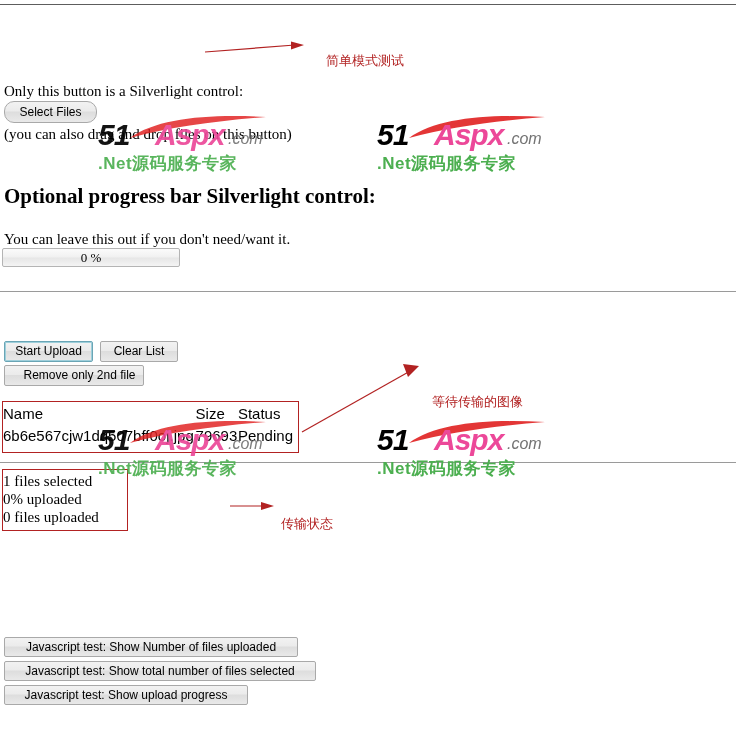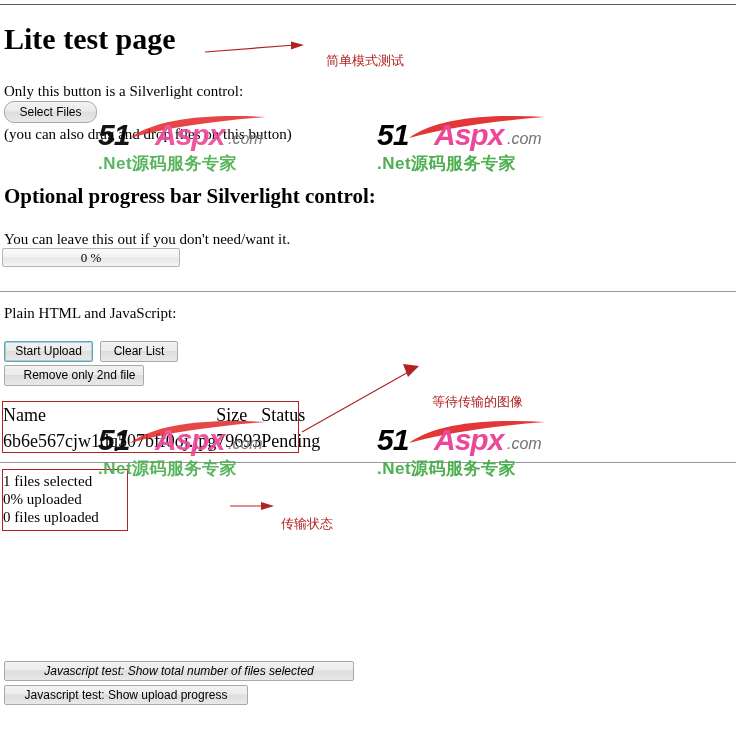--- a/index.html
+++ b/index.html
@@ -97,23 +97,22 @@
     line-height: 15px;
     padding-left: 17px;
   }
   #js-count-uploaded {
     left: 4px; top: 637px;
     width: 294px; height: 20px;
     line-height: 14px;
   }
   #js-total-selected {
     left: 4px; top: 661px;
-    width: 350px; height: 20px;
+    width: 312px; height: 20px;
     line-height: 14px;
-    font-style: italic;
   }
   #js-upload-progress {
     left: 4px; top: 685px;
     width: 244px; height: 20px;
     line-height: 14px;
   }
 
   
   .progress-wrap {
     position: absolute;
@@ -144,22 +143,22 @@
     background: #9a9a9a;
   }
   .hr-1 { top: 291px; }
   .hr-2 { top: 462px; }
 
   
   .file-table {
     position: absolute;
     left: 3px; top: 405px;
     width: 290px;
-    font-family: Liberation Serif, serif;
-    font-size: 18px;
+    font-family: Liberation Sans, sans-serif;
+    font-size: 15px;
   }
   .file-table table { border-collapse: collapse; width: 100%; }
   .file-table th {
     text-align: left;
     font-weight: normal;
     padding: 0 0 5px 0;
     white-space: nowrap;
   }
   .file-table td {
     text-align: left;
@@ -263,41 +262,39 @@
   .wm-d { left: 377px; top: 423px; }
   .wm-a, .wm-c { opacity: 0.92; }
 </style>
 </head>
 <body>
 
 <div class="page">
 
   <div class="topline"></div>
 
-  <div class="h1">Lite test page</div>
 
   <svg class="arrow-svg" style="left:203px; top:40px;" width="110" height="16">
     <path d="M2,12 L92,5" stroke="#b22222" stroke-width="1.2" fill="none"></path>
     <path d="M88,1.5 L101,5 L88,9.5 Z" fill="#b22222"></path>
   </svg>
   <div class="ann-text ann-t1">简单模式测试</div>
 
   <div class="p-text t-silverlight">Only this button is a Silverlight control:</div>
   <button class="btn" id="select-files">Select Files</button>
   <div class="p-text t-dragdrop">(you can also drag and drop files on this button)</div>
 
   <div class="h2">Optional progress bar Silverlight control:</div>
   <div class="p-text t-leaveout">You can leave this out if you don't need/want it.</div>
   <div class="progress-wrap">
     <div class="progress-label">0 %</div>
   </div>
 
   <div class="hr hr-1"></div>
 
-  <div class="p-text t-plain">Plain HTML and JavaScript:</div>
 
   <button class="btn btn-focus" id="start-upload">Start Upload</button>
   <button class="btn" id="clear-list">Clear List</button>
   <button class="btn" id="remove-second">Remove only 2nd file</button>
 
   <svg class="arrow-svg" style="left:300px; top:360px;" width="125" height="75">
     <path d="M2,72 L112,10" stroke="#b22222" stroke-width="1.2" fill="none"></path>
     <path d="M103,4 L119,6 L108,17 Z" fill="#b22222"></path>
   </svg>
   <div class="ann-text ann-t2">等待传输的图像</div>
@@ -330,20 +327,21 @@
     <div>0 files uploaded</div>
   </div>
   <div class="ann-box ann-box-status"></div>
 
   <svg class="arrow-svg" style="left:228px; top:498px;" width="52" height="16">
     <path d="M2,8 L36,8" stroke="#b22222" stroke-width="1.2" fill="none"></path>
     <path d="M33,4 L46,8 L33,12 Z" fill="#b22222"></path>
   </svg>
   <div class="ann-text ann-t3">传输状态</div>
 
+  <button class="btn" id="js-count-uploaded">Javascript test: Show Number of files uploaded</button>
   <button class="btn" id="js-total-selected">Javascript test: Show total number of files selected</button>
   <button class="btn" id="js-upload-progress">Javascript test: Show upload progress</button>
 
   <div class="wm wm-a">
     <div class="wm-logo">
       <svg class="wm-swoosh" viewBox="0 0 140 24">
         <path d="M2,22 C30,2 80,-2 138,1 C88,5 42,11 2,22 Z" fill="#e02020" opacity="0.9"></path>
       </svg>
       <span class="wm-51">51</span>
       <span class="wm-aspx">Aspx</span>

